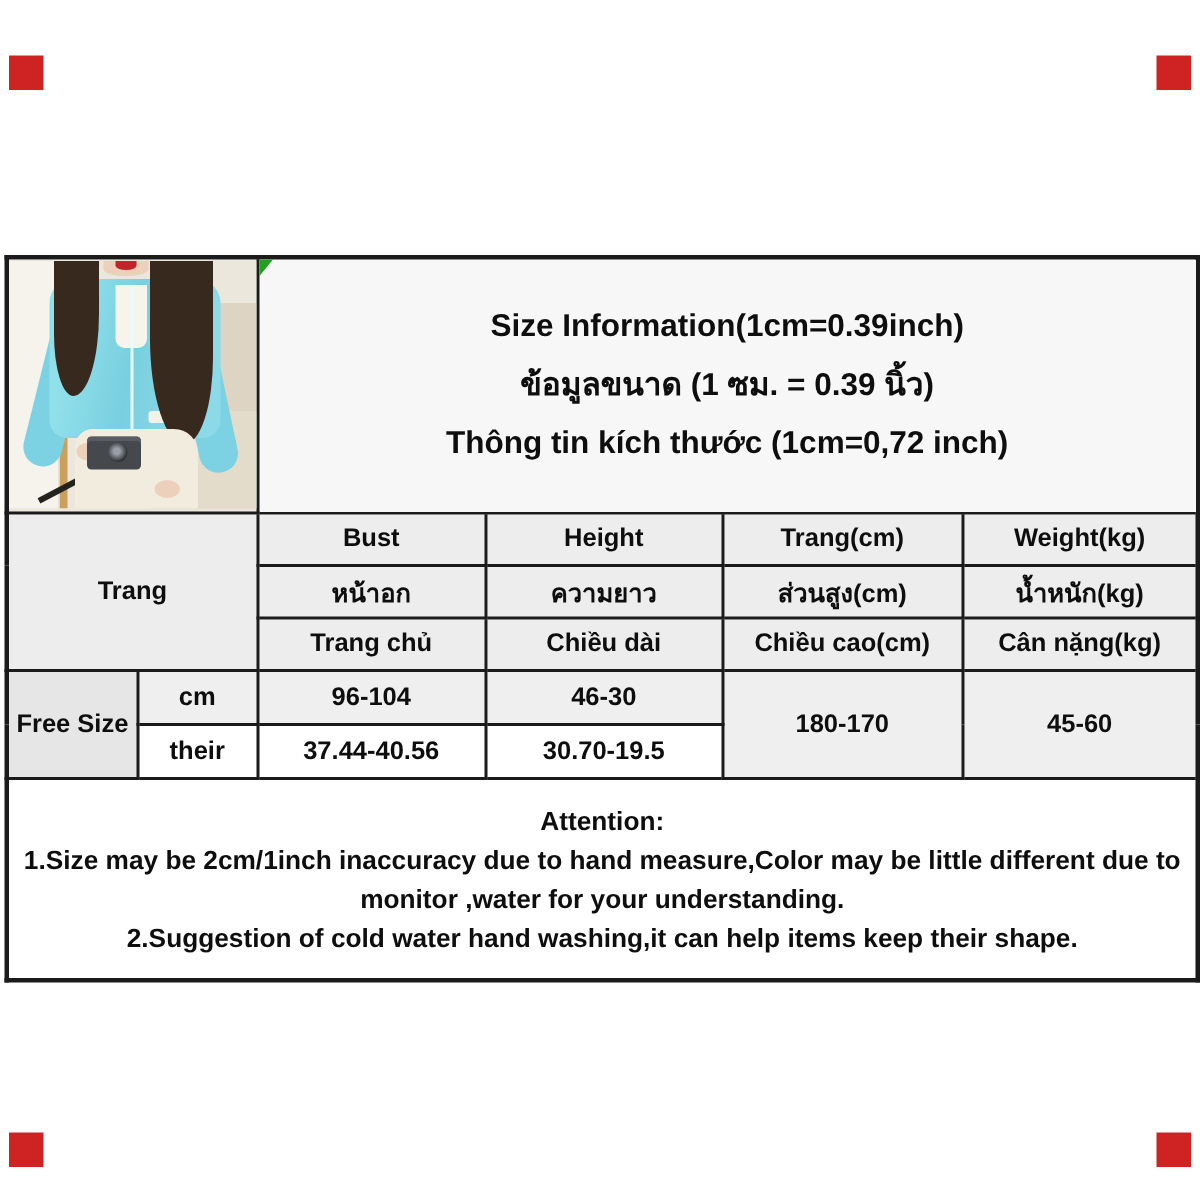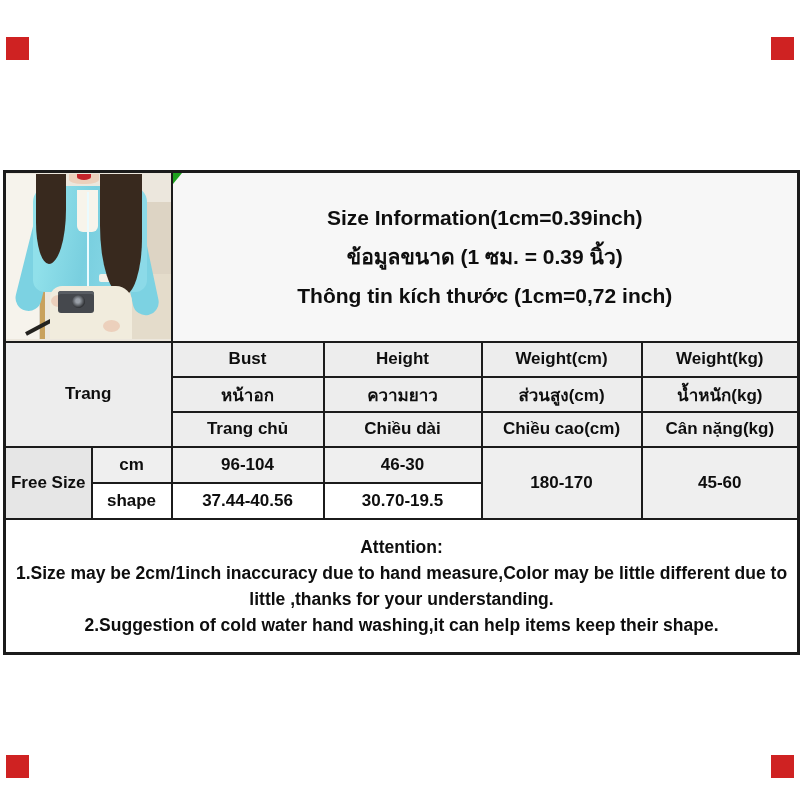--- a/index.html
+++ b/index.html
@@ -117,21 +117,21 @@
           <div class="t1">ข้อมูลขนาด (1 ซม. = 0.39 นิ้ว)</div>
           <div class="t1">Thông tin kích thước (1cm=0,72 inch)</div>
         </div>
       </td>
     </tr>
 
     <tr style="height:35px">
       <td rowspan="3" colspan="2" class="size-label">Trang</td>
       <td class="hdr">Bust</td>
       <td class="hdr">Height</td>
-      <td class="hdr">Weight(cm)</td>
+      <td class="hdr">Trang(cm)</td>
       <td class="hdr">Weight(kg)</td>
     </tr>
     <tr style="height:35px">
       <td class="hdr">หน้าอก</td>
       <td class="hdr">ความยาว</td>
       <td class="hdr">ส่วนสูง(cm)</td>
       <td class="hdr">น้ำหนัก(kg)</td>
     </tr>
     <tr style="height:35px">
       <td class="hdr">Trang chủ</td>
@@ -142,28 +142,28 @@
 
     <tr style="height:36px">
       <td rowspan="2" class="freesize">Free Size</td>
       <td class="shade">cm</td>
       <td class="shade">96-104</td>
       <td class="shade">46-30</td>
       <td rowspan="2" class="shade">180-170</td>
       <td rowspan="2" class="shade">45-60</td>
     </tr>
     <tr style="height:36px">
-      <td class="white">shape</td>
+      <td class="white">their</td>
       <td class="white">37.44-40.56</td>
       <td class="white">30.70-19.5</td>
     </tr>
 
     <tr style="height:135px">
       <td colspan="6" class="attention">
         <div>Attention:</div>
         <div>1.Size may be 2cm/1inch inaccuracy due to hand measure,Color may be little different due to</div>
-        <div>little ,thanks for your understanding.</div>
+        <div>monitor ,water for your understanding.</div>
         <div>2.Suggestion of cold water hand washing,it can help items keep their shape.</div>
       </td>
     </tr>
   </tbody>
     </table>
 </div>
 
 </body></html>

